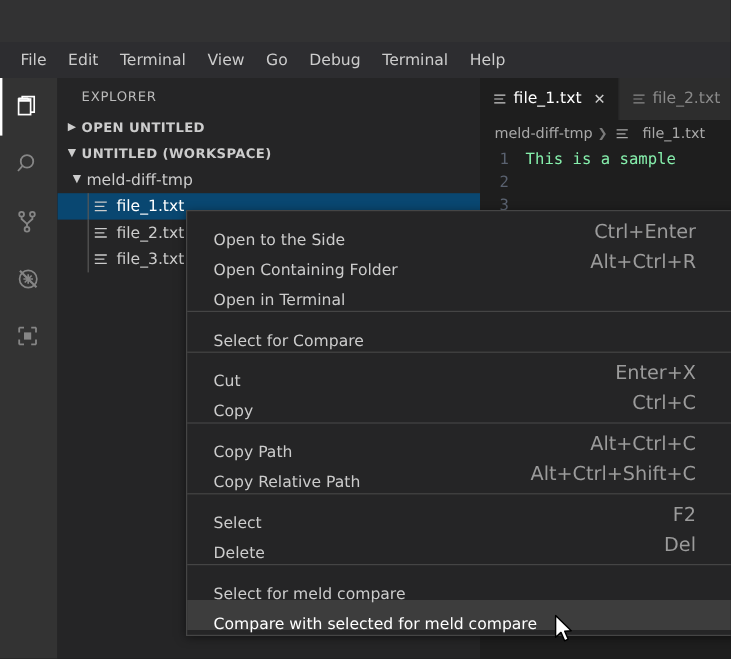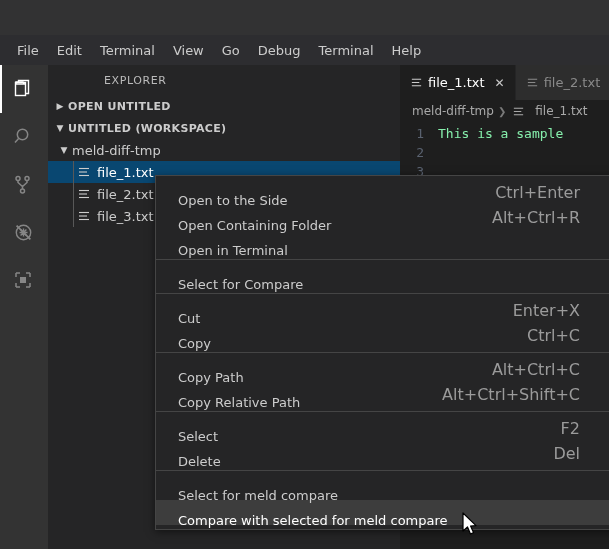--- a/index.html
+++ b/index.html
@@ -42,21 +42,21 @@
     background: #ffffff;
   }
 
   
   .sidebar {
     position: absolute; left: 48px; top: 65px; width: 352px; height: 484px;
     background: #252526;
   }
   .sidebar-title {
     height: 30px; display: flex; align-items: center; padding-left: 20px;
-    font-size: 11px; letter-spacing: .6px; color: #bbbbbb; font-weight: 400; margin-left: 36px;
+    font-size: 11px; letter-spacing: .6px; color: #bbbbbb; font-weight: 400;
   }
   .section-header {
     height: 22px; display: flex; align-items: center; padding-left: 4px;
     font-size: 11px; font-weight: bold; color: #cccccc; letter-spacing: .3px;
     cursor: pointer;
   }
   .chev {
     width: 16px; height: 16px; display: inline-flex;
     align-items: center; justify-content: center; color: #cccccc;
     font-size: 9px; flex: none;

